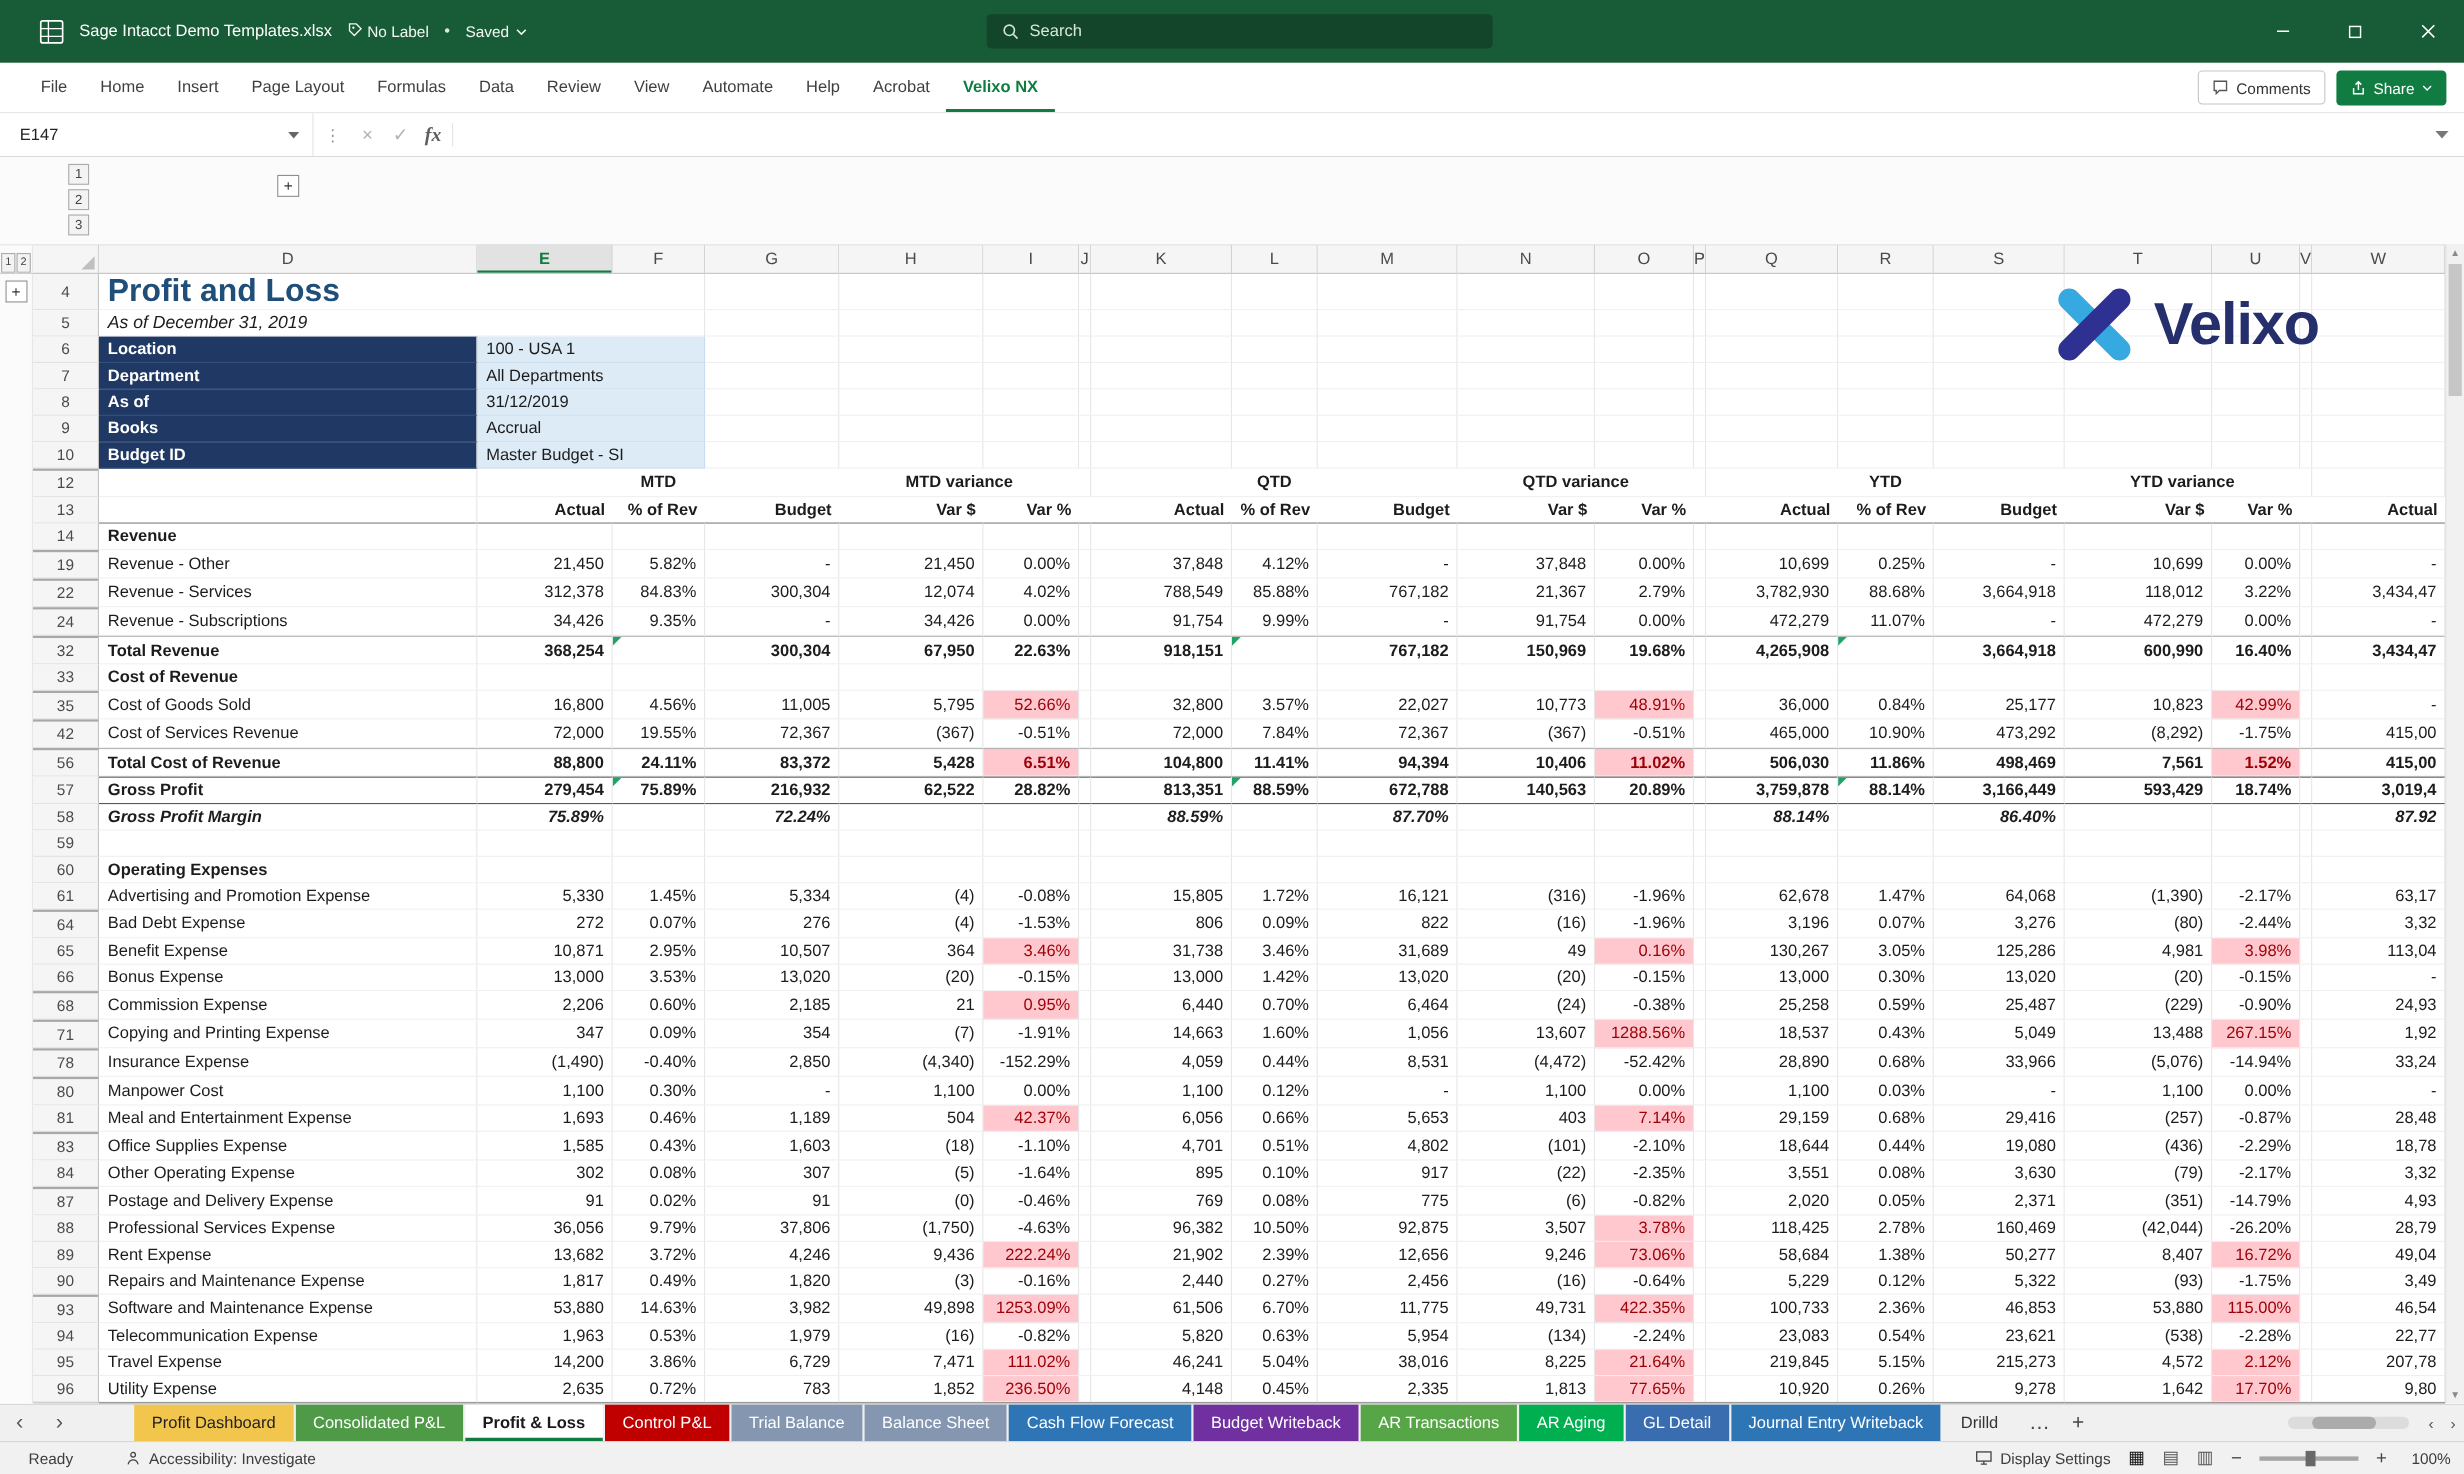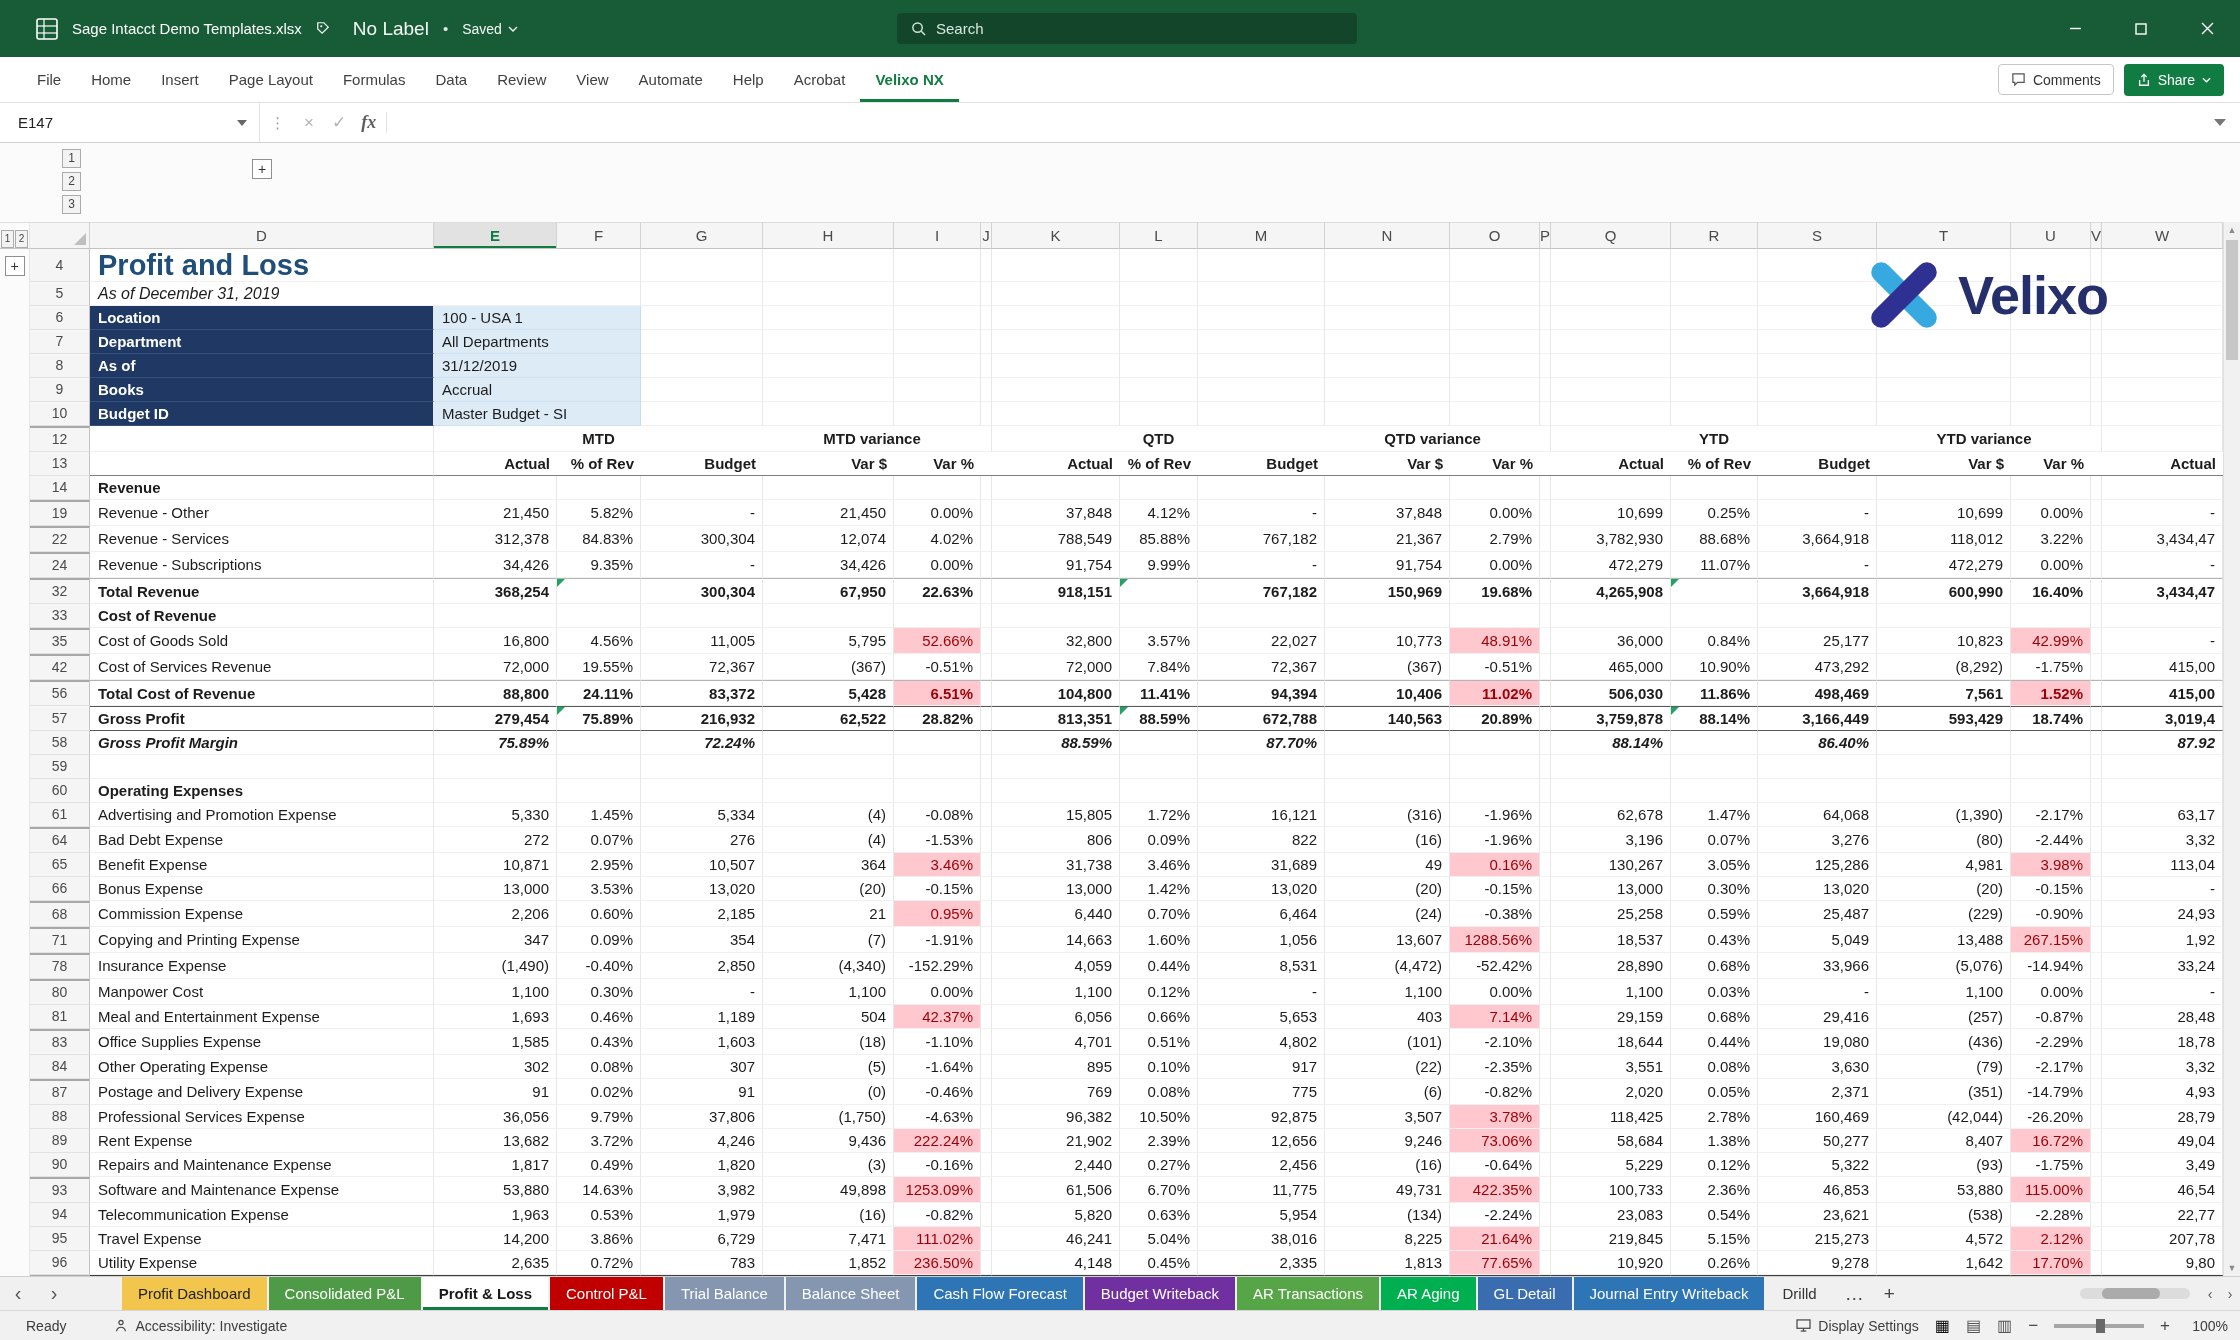--- a/index.html
+++ b/index.html
@@ -6,21 +6,21 @@
   html,body { width:2240px; height:1340px; overflow:hidden; }
   body { font-family:"Liberation Sans", sans-serif; background:#fff; }
   .app { position:relative; width:2240px; height:1340px; overflow:hidden; background:#fff; }
 
   
   .titlebar { position:relative; height:57px; background:var(--titlebar-bg); color:#fff;
     display:flex; align-items:center; }
   .tb-left { display:flex; align-items:center; gap:14px; padding-left:36px; font-size:15px; }
   .xl-icon svg { display:block; }
   .tb-title { font-size:15px; color:#fff; }
-  .tb-badge { display:flex; align-items:center; gap:23px; font-size:19px; opacity:.95; }
+  .tb-badge { display:flex; align-items:center; gap:4px; font-size:14px; opacity:.95; }
   .tb-dot { opacity:.85; }
   .tb-saved { display:flex; align-items:center; gap:6px; font-size:14px; opacity:.95; }
   .searchbox { position:absolute; left:897px; top:13px; width:460px; height:31px;
     background:rgba(0,0,0,.25); border-radius:4px; display:flex; align-items:center;
     gap:10px; padding-left:14px; color:#D8E7DD; font-size:15px; }
   .tb-controls { margin-left:auto; display:flex; height:57px; }
   .winbtn { width:66px; height:57px; display:flex; align-items:center; justify-content:center; }
 
   
   .ribbon { height:46px; background:#FFFFFF; border-bottom:1px solid #E3E1DF;
@@ -30,21 +30,21 @@
   .rtab.accent { color:var(--accent); box-shadow:inset 0 -3px 0 var(--accent); font-weight:600; }
   .ribbon-right { margin-left:auto; display:flex; align-items:center; gap:10px; padding-right:16px; }
   .btn-comments { display:flex; align-items:center; gap:7px; height:31px; padding:0 12px;
     border:1px solid #C8C6C4; border-radius:4px; background:#fff; font-size:14px; color:#333; }
   .btn-share { display:flex; align-items:center; gap:7px; height:31px; padding:16px 13px;
     border-radius:4px; background:var(--accent); color:#fff; font-size:14px; }
 
   
   .formulabar { height:40px; background:#fff; border-bottom:1px solid #D1D1D1;
     display:flex; align-items:center; }
-  .namebox { width:260px; height:100%; display:flex; align-items:center; position:relative;
+  .namebox { width:285px; height:100%; display:flex; align-items:center; position:relative;
     border-right:1px solid #E3E3E3; font-size:15px; color:#222; }
   .namebox .nb-val { padding-left:18px; }
   .nb-caret { position:absolute; right:12px; top:17px; width:0; height:0;
     border-left:5px solid transparent; border-right:5px solid transparent; border-top:6px solid #666; }
   .fb-dots { color:#9a9a9a; font-size:15px; padding:0 10px; }
   .fb-x, .fb-check { color:#B3B3B3; font-size:17px; padding:0 9px; }
   .fb-fx { font-family:"Liberation Serif", serif; font-style:italic; font-weight:700;
     font-size:18px; color:#5f5f5f; padding:0 10px 0 6px; border-right:1px solid #E3E3E3; }
   .fb-input { flex:1; height:100%; }
   .fb-expand { margin-right:14px; width:0; height:0; border-left:6px solid transparent;

